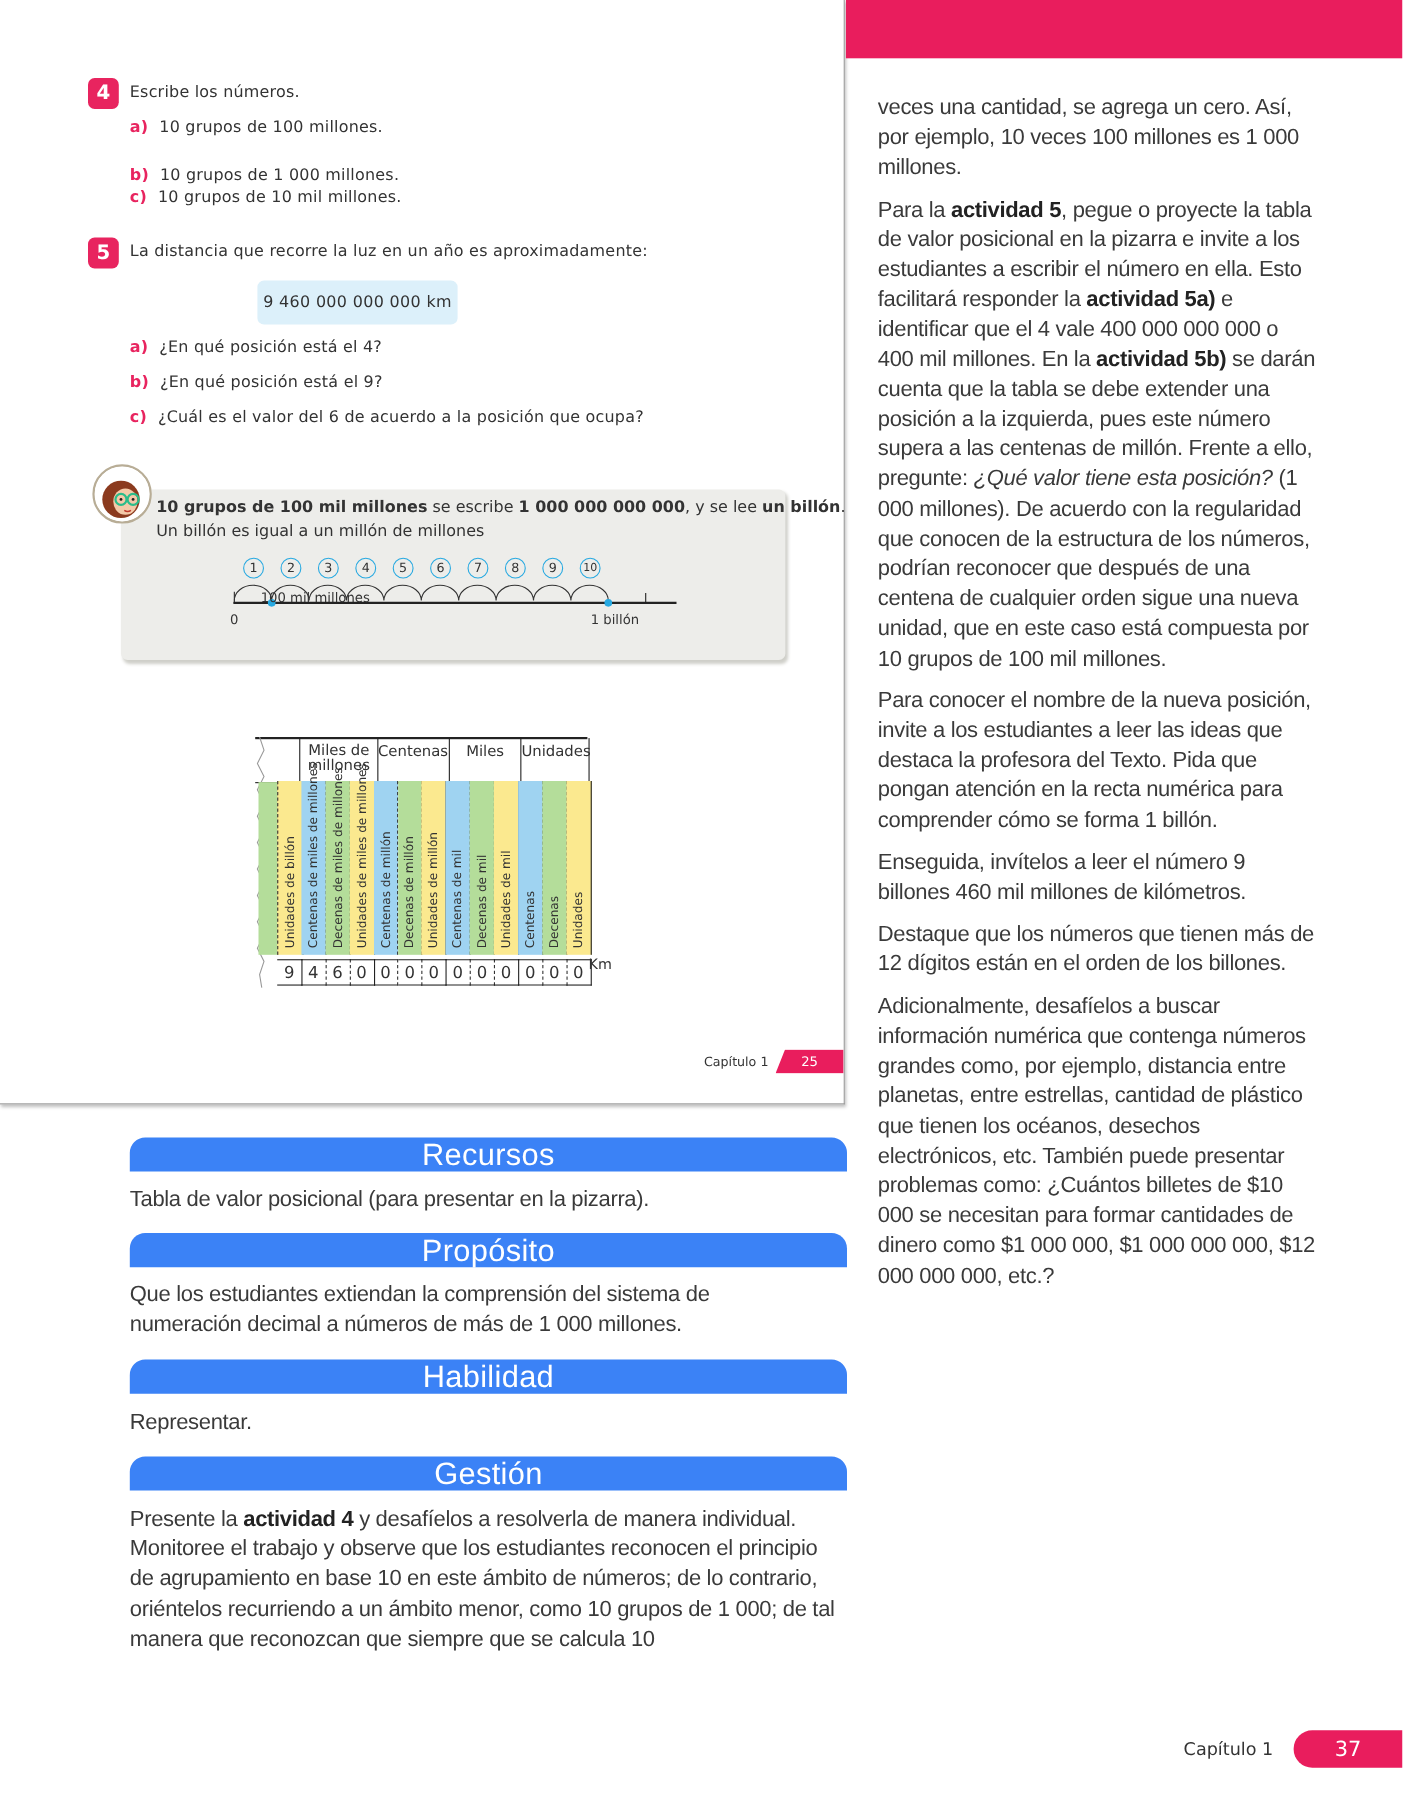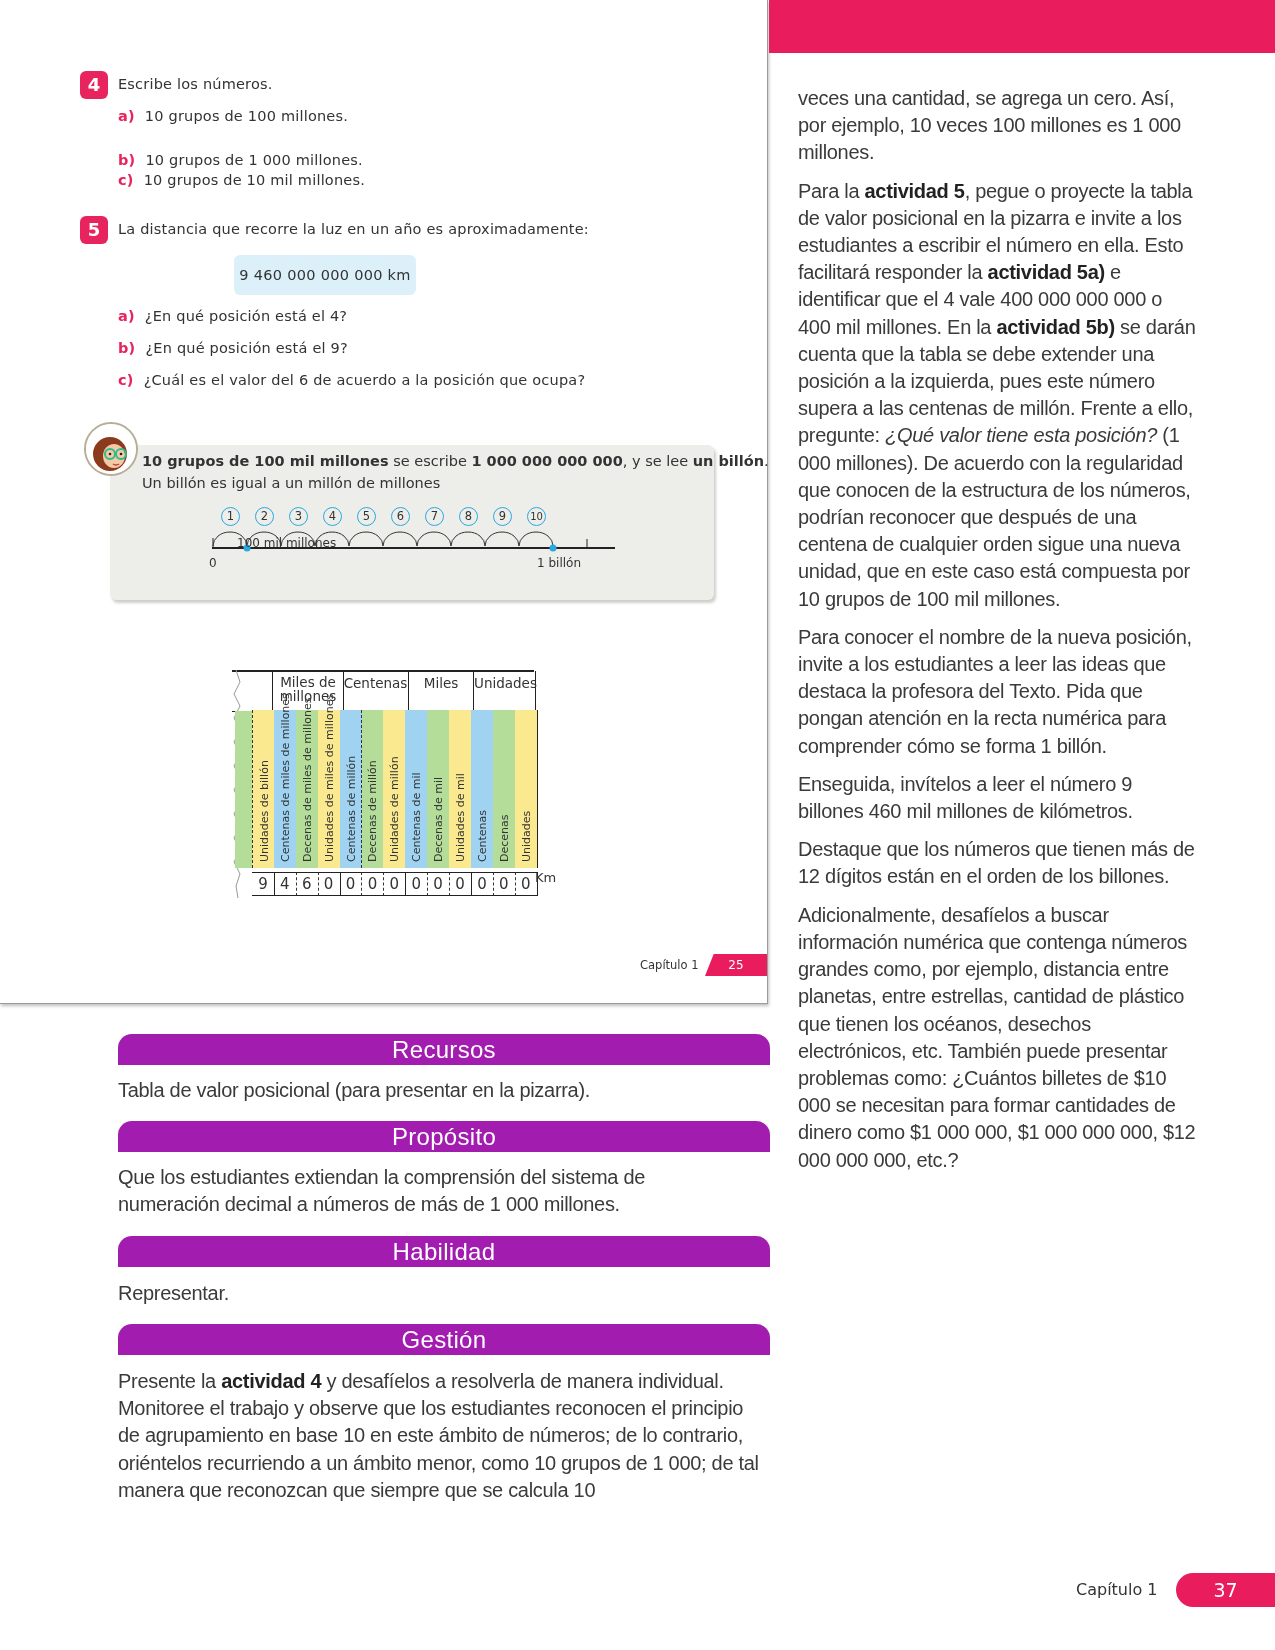--- a/index.html
+++ b/index.html
@@ -24,22 +24,22 @@
   .pvtxt{position:absolute;bottom:6px;left:50%;transform-origin:left bottom;transform:rotate(-90deg) translate(0,50%);
         font-size:11px;white-space:nowrap;color:#333;}
   .dig{position:absolute;top:872px;height:22px;font-size:15px;text-align:center;line-height:22px;color:#333;}
   
   #pinkbar{left:769px;top:0;width:506px;height:53px;background:#e91d5d;}
   
   .rcol{left:798px;width:400px;font-family:"Liberation Sans","DejaVu Sans",sans-serif;font-size:20px;line-height:27.2px;color:#3a3a3a;letter-spacing:-0.3px;}
   .rcol p{margin:0 0 11px 0;}
   .rcol b{color:#222;}
   
-  .secbar{left:118px;width:652px;height:31px;background:#a21caf;border-radius:14px 14px 0 0;color:#fff;
-       font-family:"Liberation Sans","DejaVu Sans",sans-serif;font-size:24px;text-align:center;line-height:31px;letter-spacing:0.3px;}
+  .secbar{left:118px;width:652px;height:31px;background:#3b82f6;border-radius:14px 14px 0 0;color:#fff;
+       font-family:"Liberation Sans","DejaVu Sans",sans-serif;font-size:28px;text-align:center;line-height:31px;letter-spacing:0.3px;}
   .sectxt{left:118px;width:660px;font-family:"Liberation Sans","DejaVu Sans",sans-serif;font-size:20px;line-height:27.2px;color:#3a3a3a;letter-spacing:-0.3px;}
   .footer-lbl{font-family:"DejaVu Sans",sans-serif;font-size:16px;color:#333;}
   .footer-pill{left:1176px;top:1573px;width:99px;height:34px;background:#e91d5d;border-radius:17px 0 0 17px;color:#fff;
         font-size:19px;text-align:center;line-height:34px;font-family:"DejaVu Sans",sans-serif;}
 </style>
 </head>
 <body>
 
 <div id="inner-page" class="abs">
 

